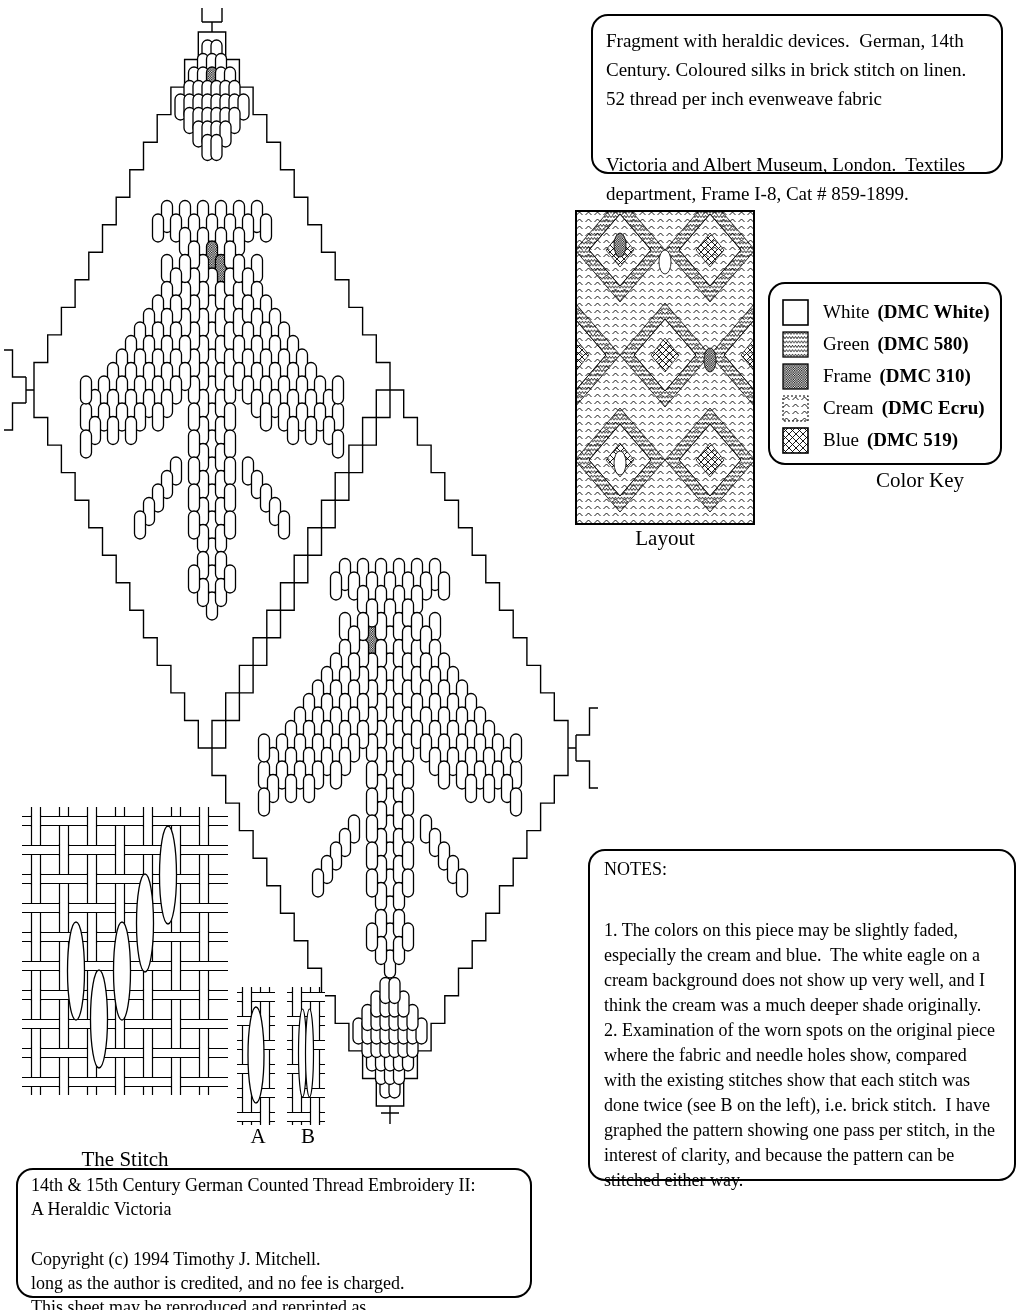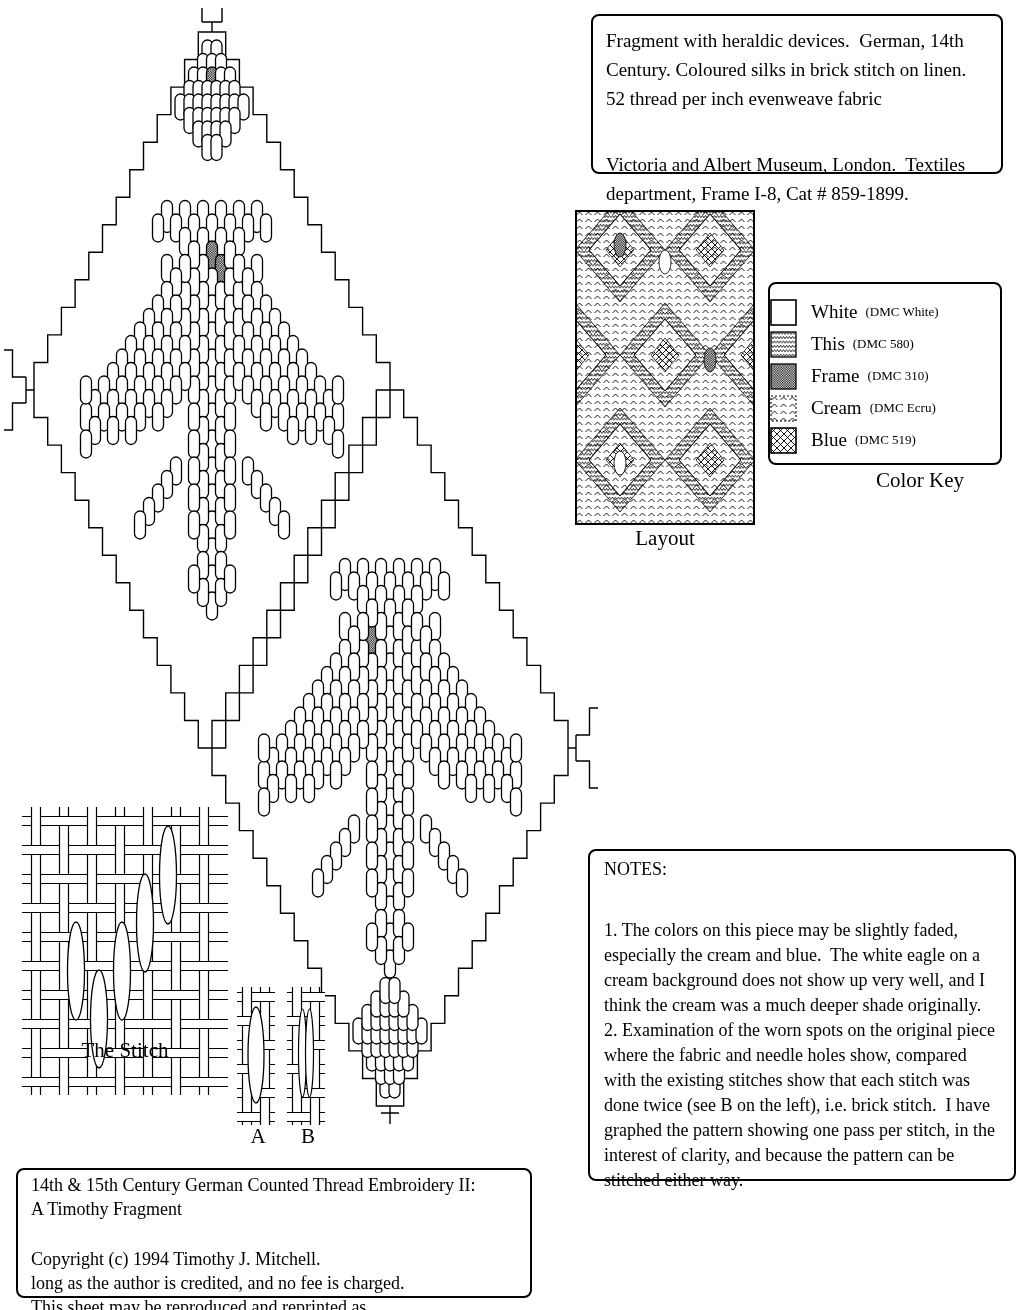--- a/index.html
+++ b/index.html
@@ -2,42 +2,42 @@
 <html><head>
 <meta charset="utf-8">
 <style>
   html,body{margin:0;padding:0;}
   body{
     width:1024px;height:1310px;position:relative;background:#fff;color:#000;
     font-family:"Liberation Serif", serif;overflow:hidden;
   }
   svg.layer{position:absolute;}
   .box{
-    position:absolute;border:2px solid #000;border-radius:8px;background:#fff;
+    position:absolute;border:2px solid #000;border-radius:17px;background:#fff;
     box-sizing:border-box;
   }
   .box p{margin:0;white-space:pre-wrap;}
   #info-box{left:591px;top:14px;width:412px;height:160px;padding:10px 13px;font-size:19px;line-height:29px;}
   #info-box p + p{margin-top:37px;}
   #notes-box{left:588px;top:849px;width:428px;height:332px;padding:6px 14px;font-size:18px;line-height:25px;}
   #notes-box .notes-head{margin-bottom:36px;}
   #copyright-box{left:16px;top:1168px;width:516px;height:130px;padding:3px 13px;font-size:18px;line-height:24px;}
   #copyright-box .cgap{margin-top:26px;}
   #layout-thumb{position:absolute;left:575px;top:210px;width:180px;height:315px;}
   .caption{position:absolute;font-size:21px;text-align:center;color:#000;}
   #cap-layout{left:575px;top:526px;width:180px;}
   #cap-colorkey{left:803px;top:468px;width:234px;}
-  #cap-stitch{left:20px;top:1038px;width:210px;text-align:center;}
+  #cap-stitch{left:20px;top:1147px;width:210px;text-align:center;}
   #cap-a{left:243px;top:1124px;width:30px;}
   #cap-b{left:293px;top:1124px;width:30px;}
-  #color-key{left:768px;top:282px;width:234px;height:183px;padding:12px 0 0 0;}
+  #color-key{left:768px;top:282px;width:234px;height:183px;padding:12px 0 0 12px;}
   .key-row{display:flex;align-items:center;height:32px;}
   .key-row svg{flex:0 0 27px;margin-right:14px;}
   .key-name{font-size:19px;}
-  .key-code{font-size:13px;margin-left:8px;}
+  .key-code{font-size:19px;margin-left:8px;font-weight:bold;}
 </style>
 </head>
 <body>
 
 <svg id="pattern-canvas" class="layer" style="left:0;top:0" width="600" height="1150">
   <defs>
     <pattern id="chk" width="2.4" height="2.4" patternUnits="userSpaceOnUse">
       <rect width="2.4" height="2.4" fill="#fff"></rect>
       <rect width="1.2" height="1.2" fill="#000"></rect>
       <rect x="1.2" y="1.2" width="1.2" height="1.2" fill="#000"></rect>
@@ -793,21 +793,21 @@
     <svg width="27" height="27">
         <rect x="1" y="1" width="25" height="25" fill="#fff" stroke="#000" stroke-width="1.6"></rect>
       </svg>
     <span class="key-name">White</span>
     <span class="key-code">(DMC White)</span>
   </div>
   <div class="key-row">
     <svg width="27" height="27">
         <rect x="1" y="1" width="25" height="25" fill="url(#wavep)" stroke="#000" stroke-width="1.3"></rect>
       </svg>
-    <span class="key-name">This</span>
+    <span class="key-name">Green</span>
     <span class="key-code">(DMC 580)</span>
   </div>
   <div class="key-row">
     <svg width="27" height="27">
         <rect x="1" y="1" width="25" height="25" fill="url(#chk)" stroke="#000" stroke-width="1.3"></rect>
       </svg>
     <span class="key-name">Frame</span>
     <span class="key-code">(DMC 310)</span>
   </div>
   <div class="key-row">
@@ -828,17 +828,17 @@
 <div class="caption" id="cap-colorkey">Color Key</div>
 
 <div class="box" id="notes-box">
   <p class="notes-head">NOTES:</p>
   <p>1. The colors on this piece may be slightly faded, especially the cream and blue.  The white eagle on a cream background does not show up very well, and I think the cream was a much deeper shade originally.</p>
   <p>2. Examination of the worn spots on the original piece where the fabric and needle holes show, compared with the existing stitches show that each stitch was done twice (see B on the left), i.e. brick stitch.  I have graphed the pattern showing one pass per stitch, in the interest of clarity, and because the pattern can be stitched either way.</p>
 </div>
 
 <div class="box" id="copyright-box">
   <p>14th &amp; 15th Century German Counted Thread Embroidery II:</p>
-  <p>A Timothy Fragment</p>
+  <p>A Heraldic Victoria</p>
   <p class="cgap">Copyright (c) 1994 Timothy J. Mitchell.</p>
   <p>long as the author is credited, and no fee is charged.</p>
   <p>This sheet may be reproduced and reprinted as</p>
 </div>
 
 </body></html>

